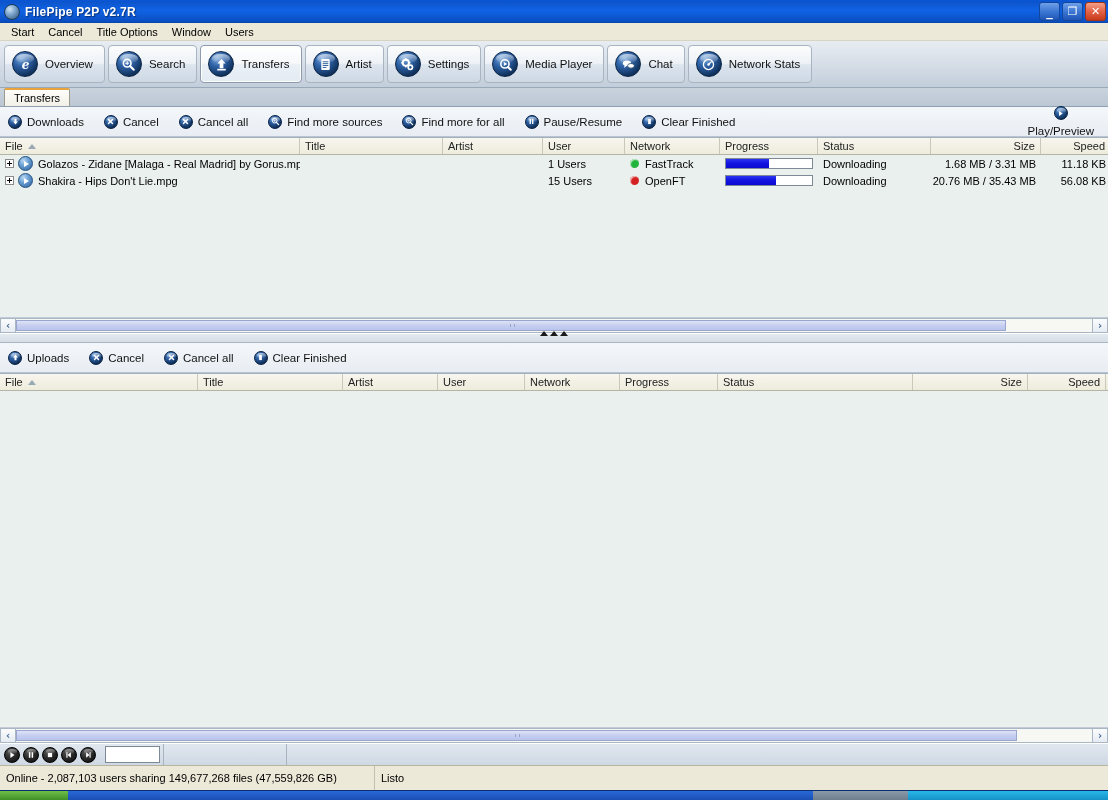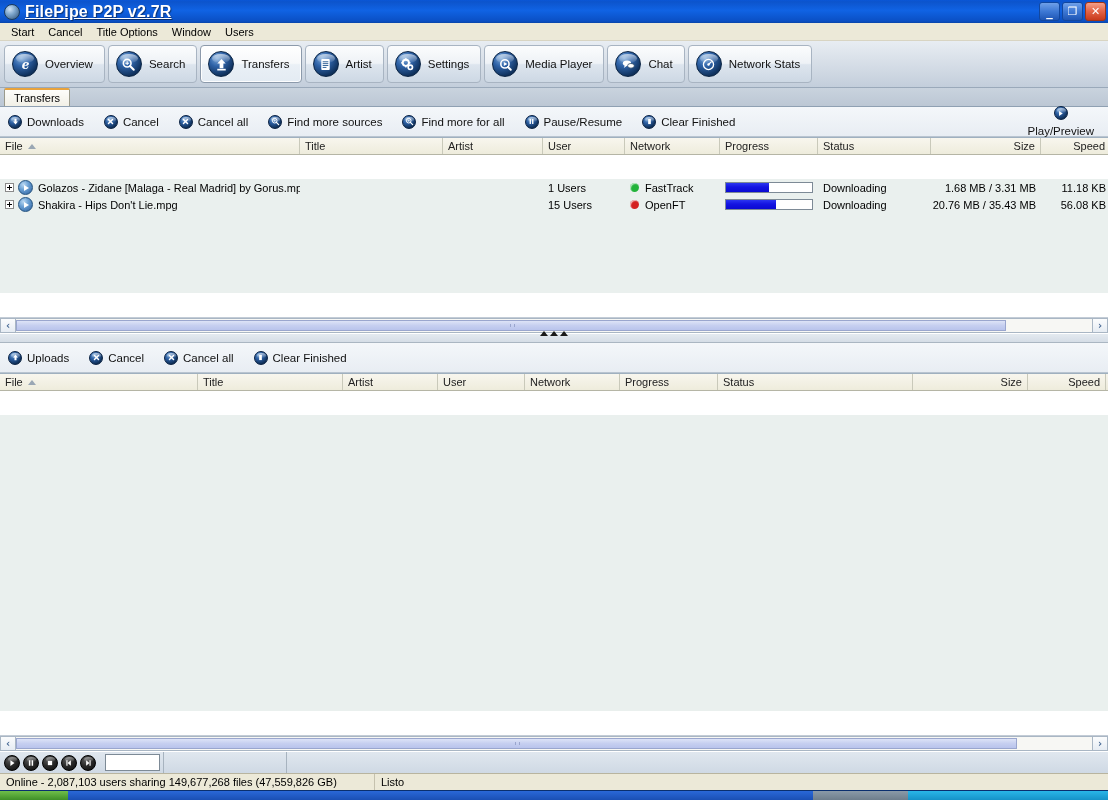--- a/index.html
+++ b/index.html
@@ -30,27 +30,26 @@
   }
   .title-icon {
     width: 16px; height: 16px; margin-right: 5px;
     border-radius: 50%;
     background: radial-gradient(circle at 35% 30%, #cfe2f5 0%, #7ea6cc 40%, #2b4d72 100%);
     border: 1px solid #1b3a5c;
     flex: none;
   }
   .title-text {
     color: #ffffff;
-    font-size: 16px;
+    font-size: 12px;
     font-weight: bold;
     text-shadow: 1px 1px 1px rgba(0,0,0,0.45);
     letter-spacing: 0.2px;
     flex: 1;
     white-space: nowrap;
-    text-decoration: underline;
   }
   .win-btns { display: flex; gap: 2px; align-items: center; }
   .win-btn {
     width: 21px; height: 19px;
     border: 1px solid #12479e;
     border-radius: 3px;
     background: linear-gradient(180deg,#6f9fe8 0%,#3d78d4 50%,#1e55b4 100%);
     position: relative;
     cursor: pointer;
   }
@@ -189,21 +188,20 @@
   .pane { display: flex; flex-direction: column; background: #eaf0ee; }
   .pane-dl { height: 226px; flex: none; }
   .pane-ul { flex: 1; min-height: 0; }
 
   .lv {
     flex: 1; min-height: 0;
     display: flex; flex-direction: column;
     background: #ffffff;
     border-top: 1px solid #9fb0bf;
     position: relative;
-    gap: 24px;
   }
   .lv-head {
     height: 17px;
     display: flex;
     background: linear-gradient(180deg,#f6f4ec 0%,#eceada 100%);
     border-bottom: 1px solid #b5b5a5;
     flex: none;
   }
   .th {
     display: flex; align-items: center;
@@ -370,21 +368,21 @@
     flex: none;
   }
   .seg {
     height: 100%;
     border-left: 1px solid #a7b3bf;
     flex: none;
   }
 
   
   .statusbar {
-    height: 17px;
+    height: 25px;
     background: #ece9d8;
     border-top: 1px solid #b8b49f;
     display: flex; align-items: center;
     flex: none;
   }
   .status-cell {
     height: 100%;
     display: flex; align-items: center;
     padding: 0 6px;
     font-size: 11px; color: #000;

